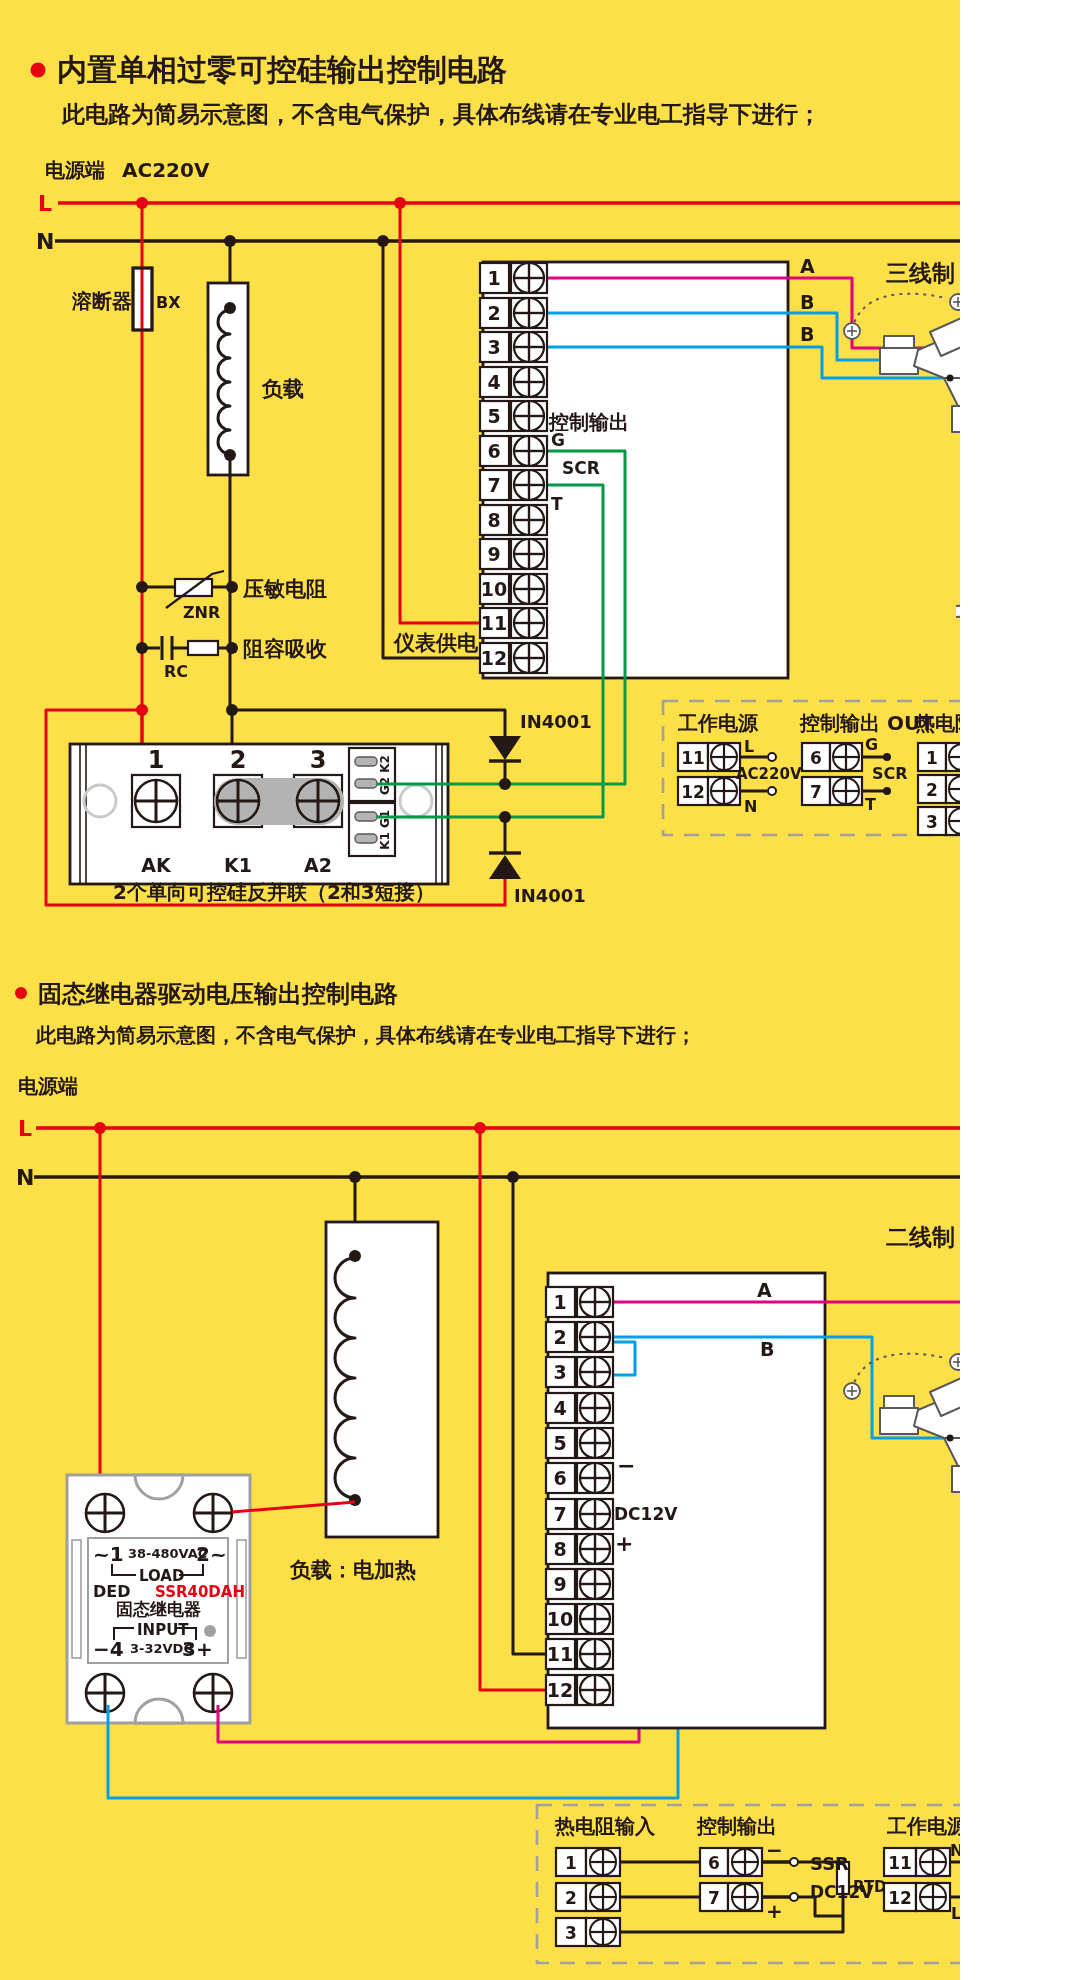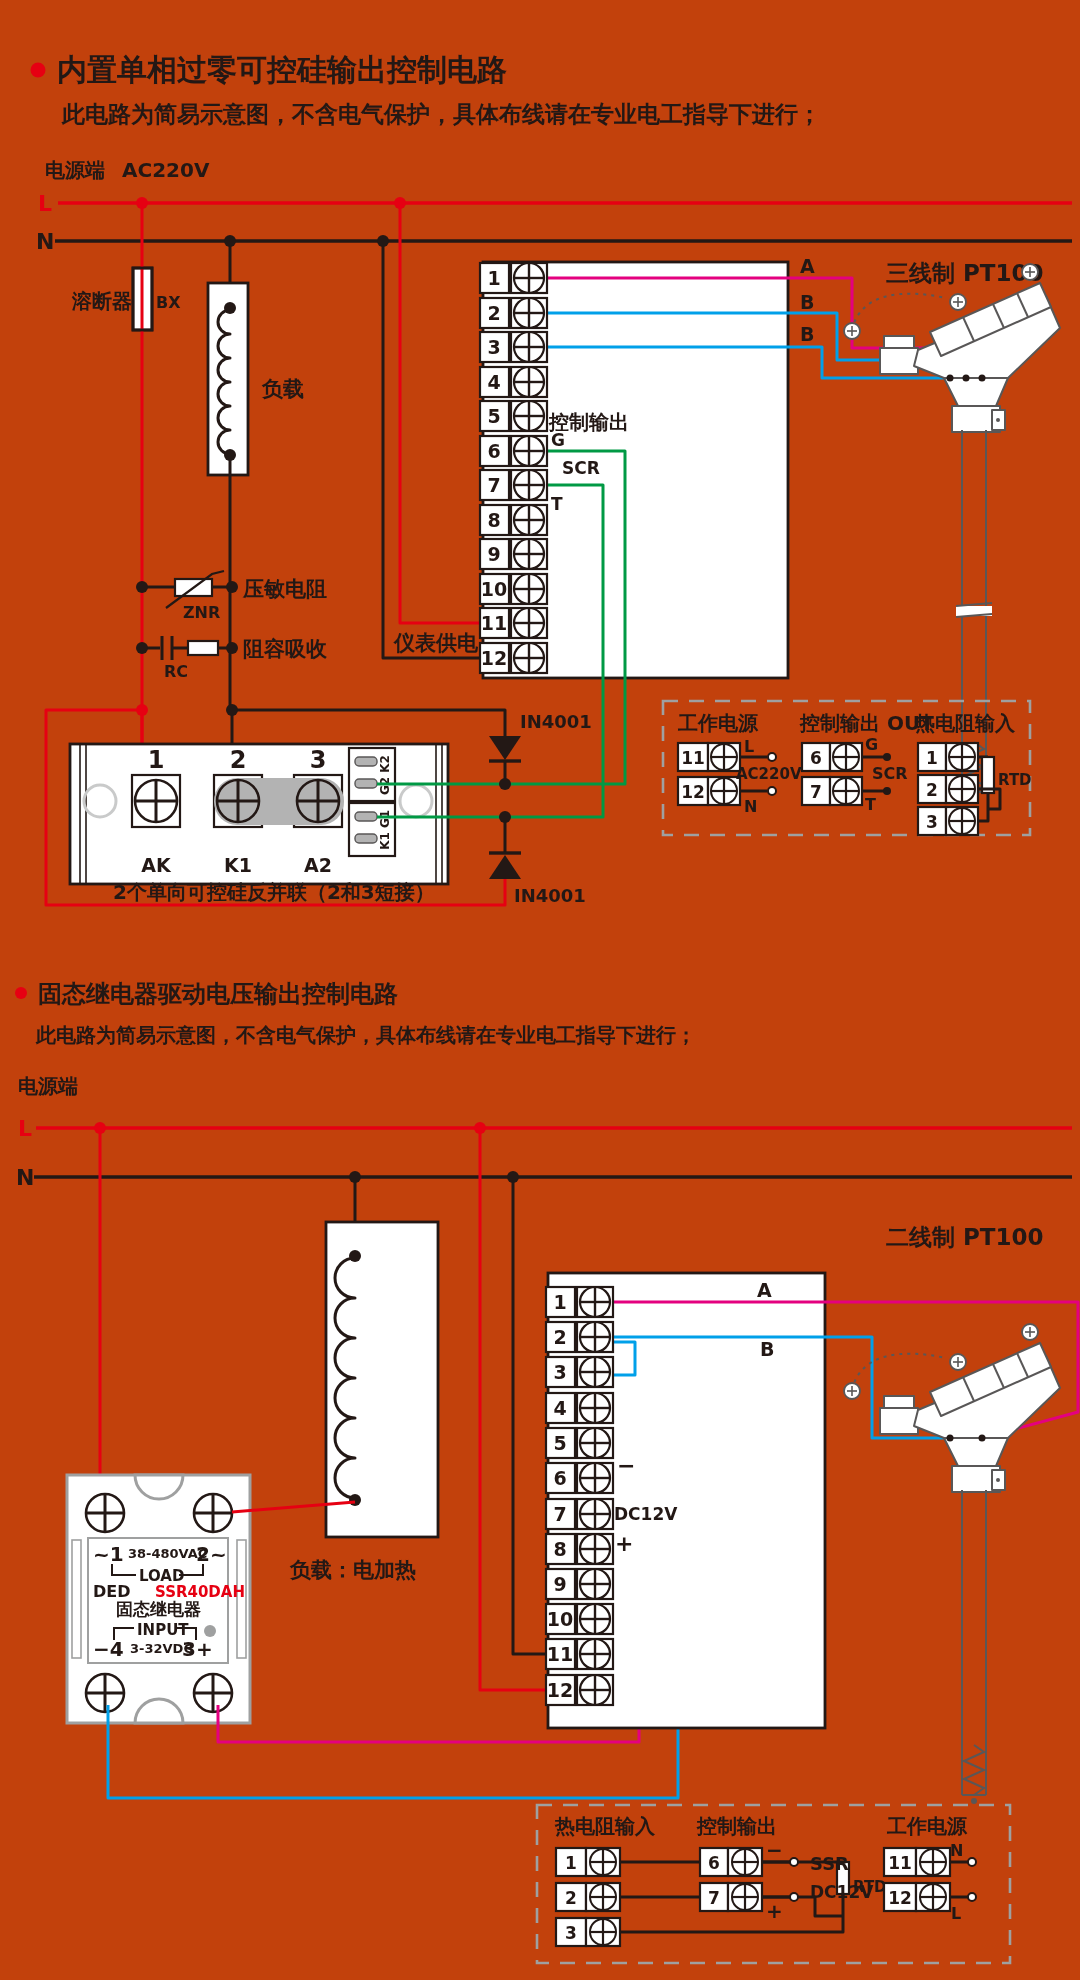--- a/index.html
+++ b/index.html
@@ -1,16 +1,16 @@
 <!DOCTYPE html>
 <html><head>
 <meta charset="utf-8">
 <style>
   html,body{margin:0;padding:0;background:#fff;}
-  #page{position:relative;width:1080px;height:1980px;background:#c2410c;overflow:hidden;}
+  #page{position:relative;width:960px;height:1980px;background:#fde047;overflow:hidden;}
   svg{display:block;}
   text{font-family:"DejaVu Sans","Liberation Sans",sans-serif;fill:#231815;}
   .b{font-weight:700;}
   .mid{text-anchor:middle;}
   .red{fill:#e60012;}
   .f12{font-size:12px}.f13{font-size:13px}.f15{font-size:15px}.f16{font-size:16px}
   .f17{font-size:17px}.f18{font-size:18px}.f19{font-size:19px}.f20{font-size:20px}
   .f21{font-size:21px}.f22{font-size:22px}.f23{font-size:23px}.f24{font-size:24px}.f30{font-size:30px}
   .bus-r{stroke:#e60012;stroke-width:3.4;fill:none;}
   .bus-k{stroke:#231815;stroke-width:3.4;fill:none;}

